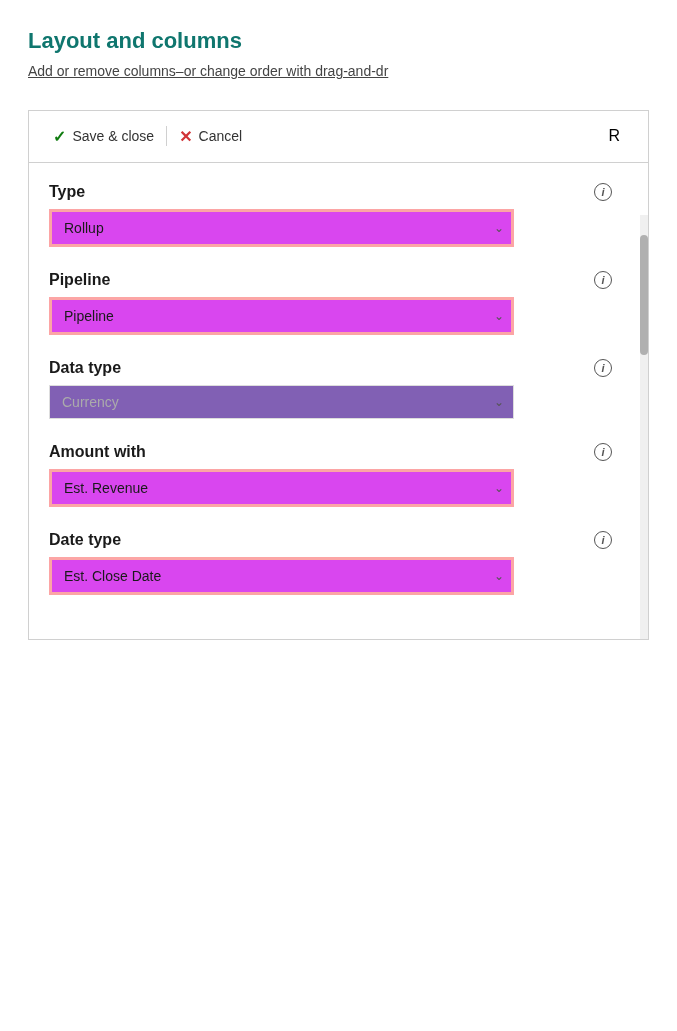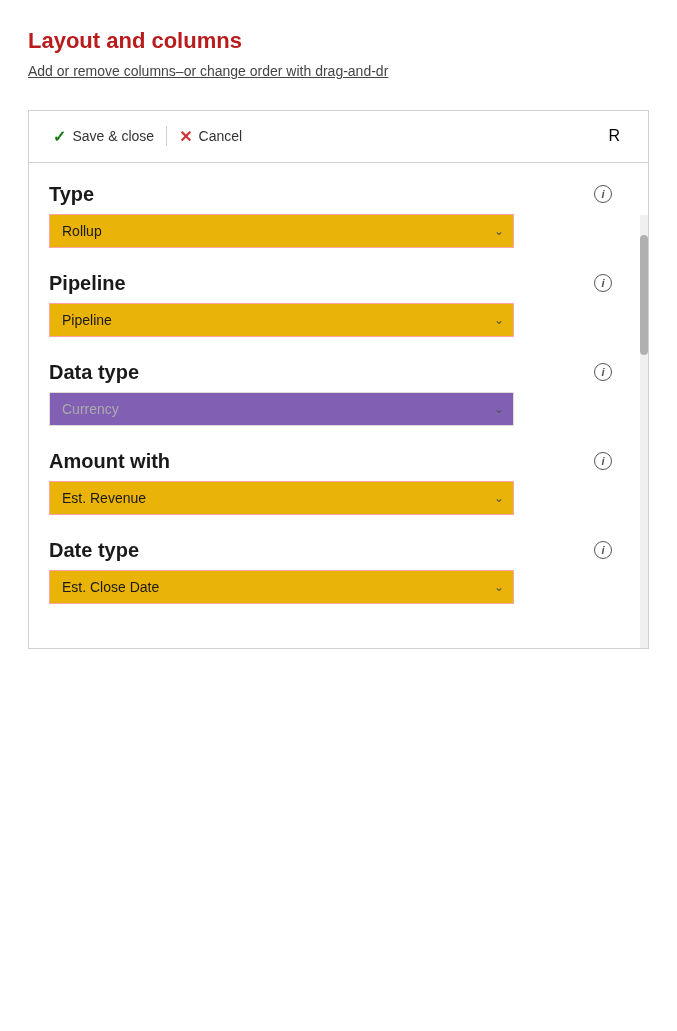--- a/index.html
+++ b/index.html
@@ -23,21 +23,21 @@
       padding: 0;
     }
 
     .page-header {
       padding: 28px 28px 16px 28px;
     }
 
     .page-title {
       font-size: 22px;
       font-weight: 700;
-      color: #b91c1c;
+      color: #0f766e;
       margin-bottom: 8px;
     }
 
     .page-subtitle {
       font-size: 14px;
       color: #444444;
       line-height: 1.4;
       text-decoration: underline;
     }
 
@@ -123,21 +123,21 @@
     }
 
     .form-label-row {
       display: flex;
       align-items: center;
       justify-content: space-between;
       margin-bottom: 8px;
     }
 
     .form-label {
-      font-size: 20px;
+      font-size: 16px;
       font-weight: 700;
       color: #1a1a1a;
     }
 
     .info-icon {
       width: 18px;
       height: 18px;
       border: 1.5px solid #555;
       border-radius: 50%;
       display: flex;
@@ -147,22 +147,22 @@
       color: #555;
       cursor: pointer;
       flex-shrink: 0;
       font-style: italic;
       font-weight: 600;
     }
 
     .form-select {
       width: 100%;
       padding: 8px 36px 8px 12px;
-      border: 1px solid #fca5a5;
-      background: #eab308;
+      border: 3px solid #fca5a5;
+      background: #d946ef;
       font-size: 14px;
       color: #1a1a1a;
       appearance: none;
       -webkit-appearance: none;
       cursor: pointer;
       font-family: inherit;
       position: relative;
     }
 
     .select-wrapper {

